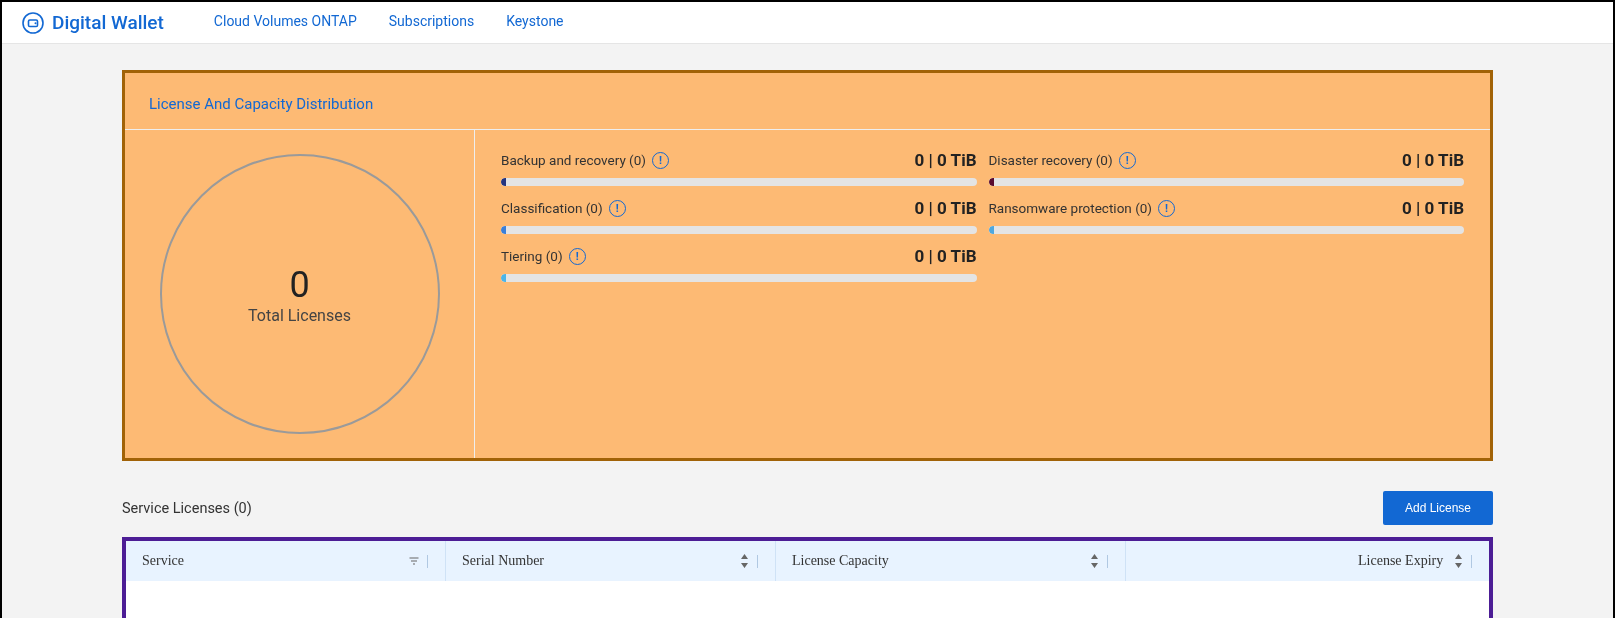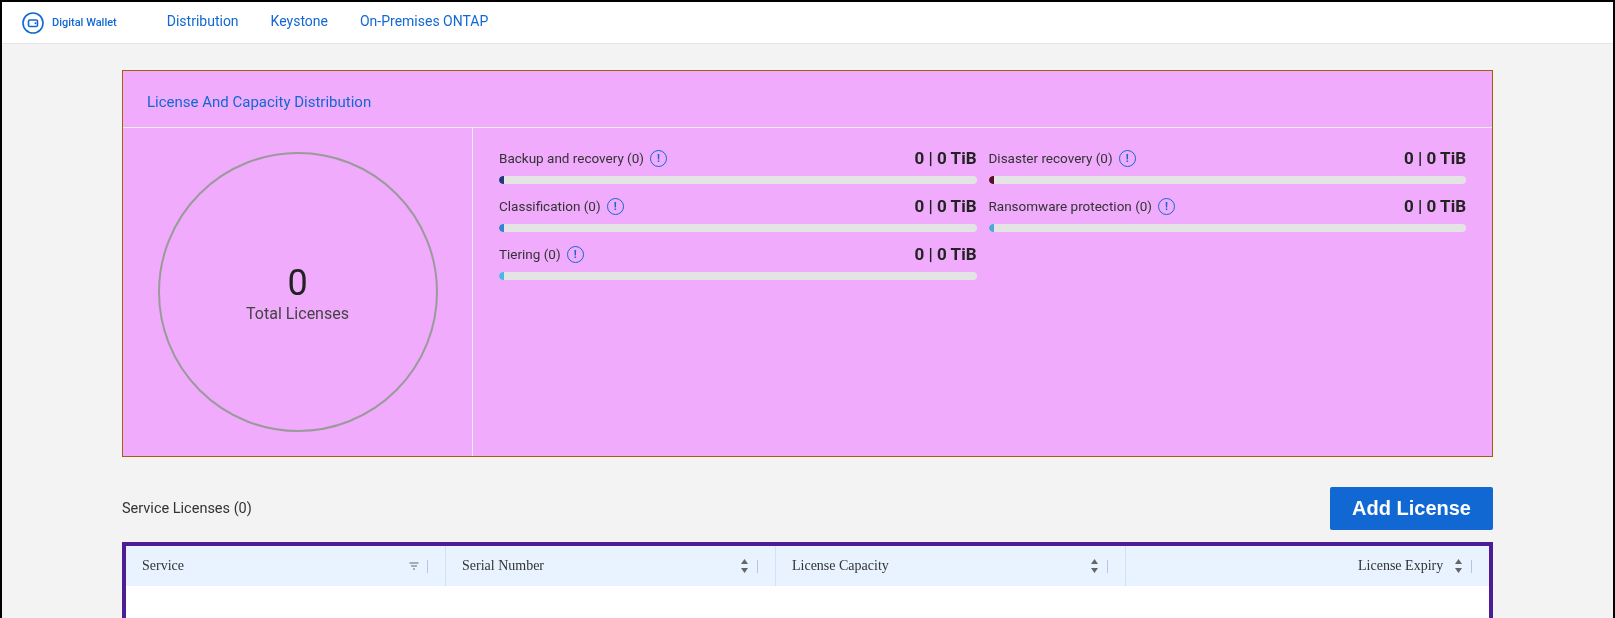--- a/index.html
+++ b/index.html
@@ -18,38 +18,38 @@
     padding: 0 18px;
     height: 42px;
     border-bottom: 1px solid #e5e5e5;
   }
   .app-icon {
     width: 26px; height: 26px; display:flex;align-items:center;justify-content:center;
     color:#1268d3;
   }
   .app-title {
     color:#1268d3;
-    font-size: 11px;
+    font-size: 19px;
     font-weight: 500;
     margin-left: 6px;
     margin-right: 50px;
   }
   .tabs { display:flex; gap: 32px; height:100%; }
   .tab {
     display:flex; align-items:center; height:100%;
     color:#1268d3; cursor:pointer; font-size:14px;
     border-bottom: 3px solid transparent;
   }
   .tab.active { font-weight:600; border-bottom-color:#1268d3; }
 
   .page-body { padding: 26px 120px 40px 120px; background:#f3f3f3; }
 
   .panel {
-    background:#f0abfc;
-    border:1px solid #a16207;
+    background:#fdba74;
+    border:3px solid #a16207;
   }
   .panel-title {
     color:#1268d3; font-size:15px; padding:22px 24px 16px 24px;
     border-bottom:1px solid #eee;
   }
   .dist-body { display:flex; }
   .donut-col {
     width: 350px; min-width:350px;
     display:flex; align-items:center; justify-content:center;
     border-right:1px solid #eee;
@@ -89,22 +89,22 @@
   .accent-blue2 { background:#3a7fd8; }
   .accent-blue3 { background:#4ea8de; }
   .accent-sky  { background:#4cb5e8; }
 
   .section-row {
     display:flex; align-items:center; justify-content:space-between;
     margin: 30px 0 12px 0;
   }
   .section-title { font-size:14.5px; color:#333; }
   .add-btn {
-    background:#1268d3; color:#fff; border:none; font-weight:700;
-    padding:10px 22px; font-size:20px; cursor:pointer; border-radius:2px;
+    background:#1268d3; color:#fff; border:none; font-weight:400;
+    padding:10px 22px; font-size:12px; cursor:pointer; border-radius:2px;
   }
 
   .table {
     width:100%; background:#ec4899; border:4px solid #4c1d95;font-family:Liberation Serif, serif;
   }
   .thead {
     display:flex; align-items:stretch; background:#e8f3ff; color:#333;
     font-size:14px;
   }
   .th {
@@ -128,23 +128,23 @@
 <div class="topbar">
   <span class="app-icon">
     <svg width="24" height="24" viewBox="0 0 24 24" fill="none" stroke="#1268d3" stroke-width="1.6">
       <circle cx="12" cy="12" r="10"></circle>
       <rect x="7.5" y="9" width="9" height="6.5" rx="1.3"></rect>
       <circle cx="14.5" cy="12.2" r="1" fill="#1268d3" stroke="none"></circle>
     </svg>
   </span>
   <span class="app-title">Digital Wallet</span>
   <nav class="tabs">
-    <div class="tab">Distribution</div>
+    <div class="tab">Cloud Volumes ONTAP</div>
+    <div class="tab">Subscriptions</div>
     <div class="tab">Keystone</div>
-    <div class="tab">On-Premises ONTAP</div>
   </nav>
 </div>
 
 <div class="page-body">
 
   <div class="panel">
     <div class="panel-title">License And Capacity Distribution</div>
     <div class="dist-body">
       <div class="donut-col">
         <div class="donut">

